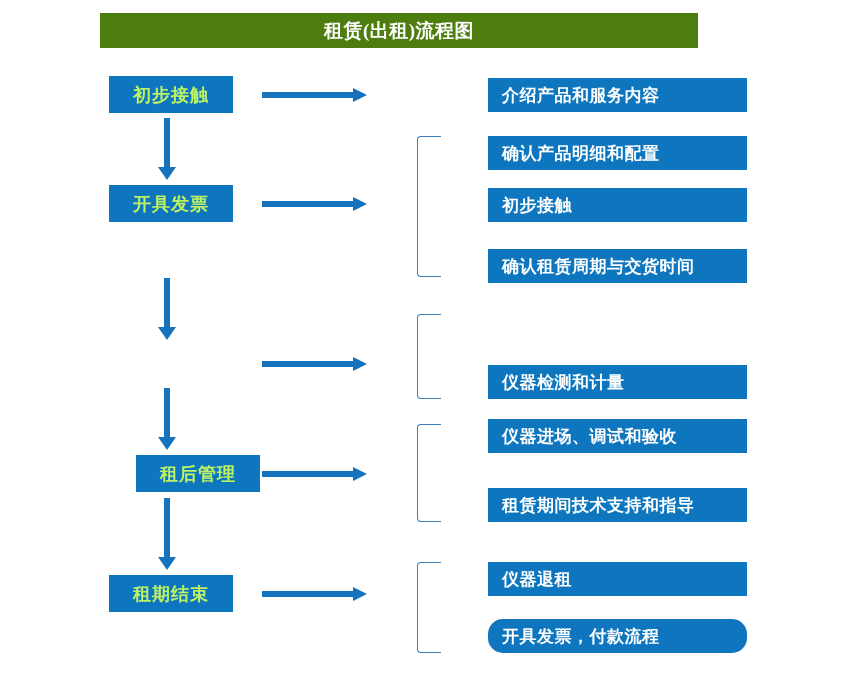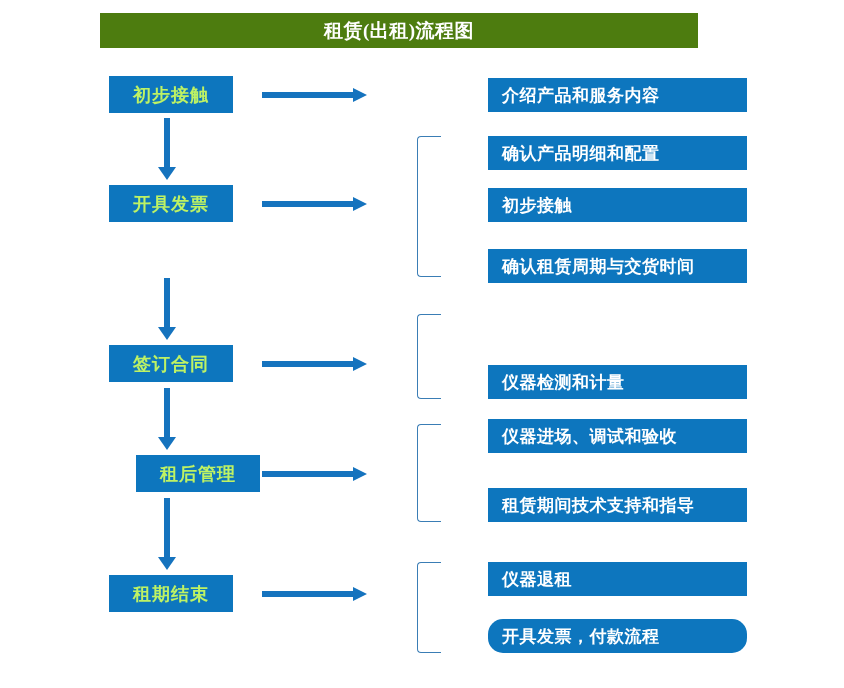--- a/index.html
+++ b/index.html
@@ -139,21 +139,20 @@
 <body>
 
 <div id="canvas">
 
   <div class="title-bar">租赁(出租)流程图</div>
 
   <div class="stage-box" style="top:76px;">初步接触</div>
 
   <div class="stage-box" style="top:185px;">开具发票</div>
 
-  <div class="stage-box" style="top:345px;">签订合同</div>
 
   <div class="stage-box" style="top:455px;margin-left:27px;">租后管理</div>
 
   <div class="stage-box" style="top:575px;">租期结束</div>
 
   <div class="v-arrow" style="top:118px; height:62px;">
     <div class="shaft" style="height:49px;"></div>
     <div class="head"></div>
   </div>
 

